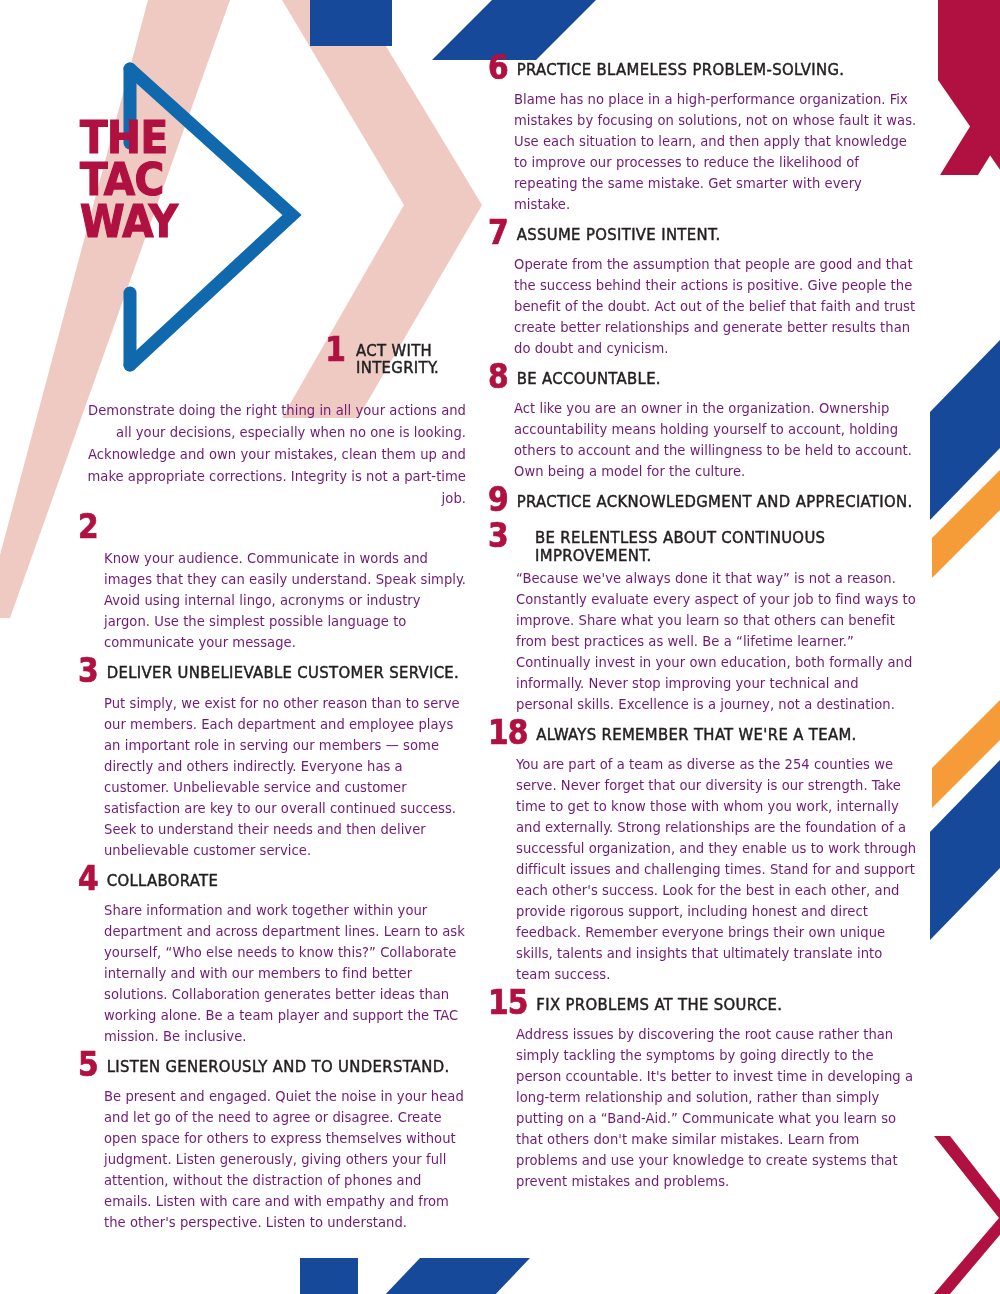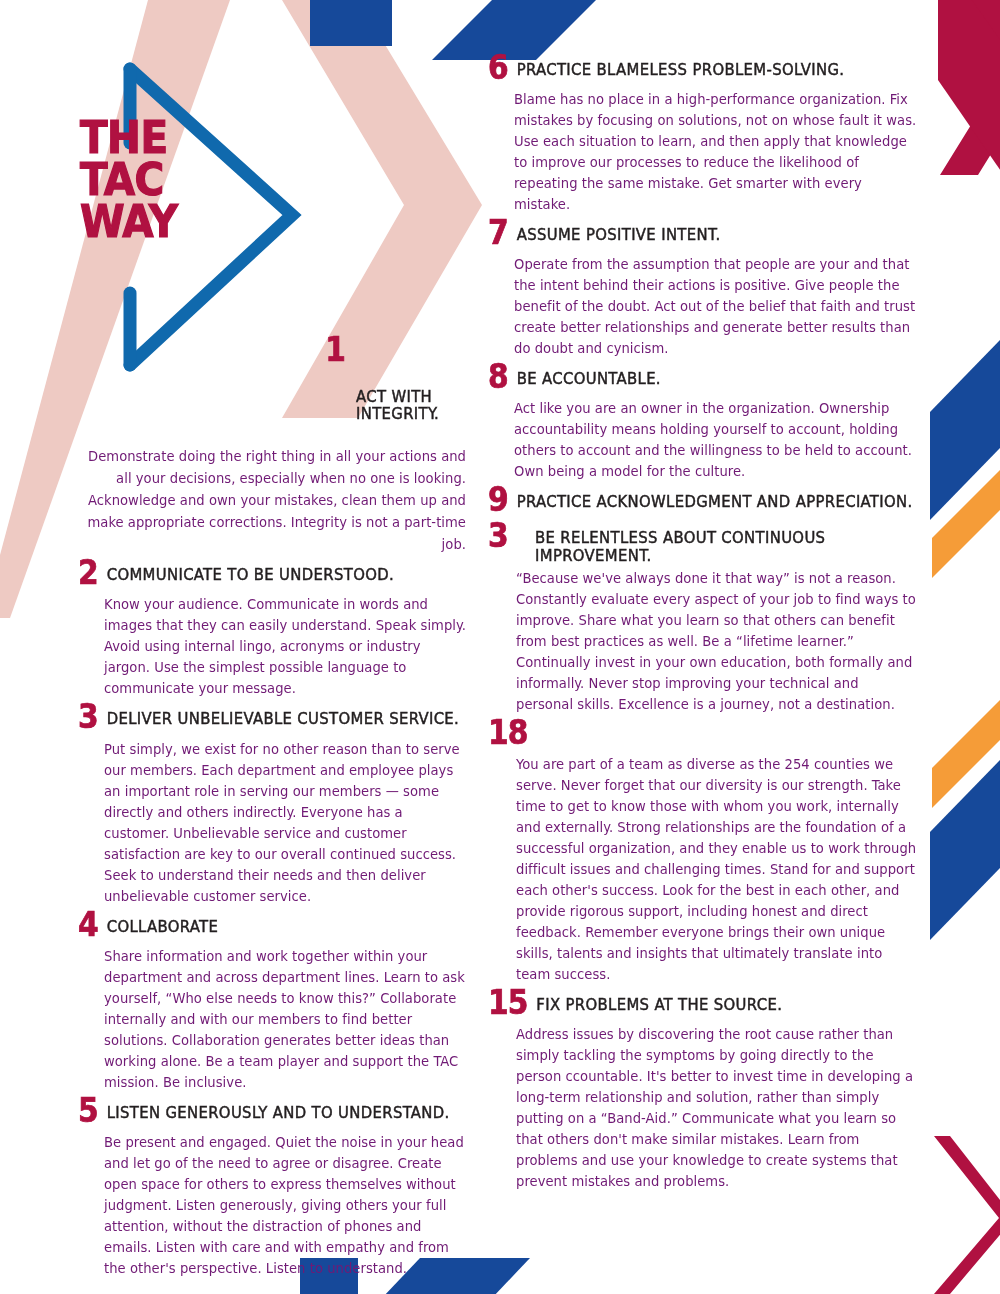--- a/index.html
+++ b/index.html
@@ -66,21 +66,21 @@
     font-size:14.6px;
     line-height:1.44;
     color:#701a75;
     margin:3px 0 0 26px;
     letter-spacing:0.05px;
   }
 
   
   .item-1{width:100%;}
   .item-1 .item-head{justify-content:flex-end;gap:11px;}
-  .item-1 .title{text-align:left;max-width:110px;padding-top:2px;margin-top:46px;}
+  .item-1 .title{text-align:left;max-width:110px;padding-top:2px;}
   .item-1 .body{text-align:right;margin:22px 0 0 0;line-height:1.5;}
 
   .tight .body{margin-left:28px;}
 </style>
 </head>
 <body>
 
 <svg class="deco" width="1000" height="1294" viewBox="0 0 1000 1294" xmlns="http://www.w3.org/2000/svg">
 
   <polygon points="148,0 230,0 10,618 0,618 0,555" fill="#eecac3"></polygon>
@@ -133,21 +133,20 @@
     <div class="item-head">
       <span class="num">1</span>
       <span class="title">ACT WITH INTEGRITY.</span>
     </div>
     <div class="body">Demonstrate doing the right thing in all your actions and all your decisions, especially when no one is looking. Acknowledge and own your mistakes, clean them up and make appropriate corrections. Integrity is not a part-time job.</div>
   </div>
 
   <div class="item">
     <div class="item-head">
       <span class="num">2</span>
-      <span class="title">COMMUNICATE TO BE UNDERSTOOD.</span>
     </div>
     <div class="body">Know your audience. Communicate in words and images that they can easily understand. Speak simply. Avoid using internal lingo, acronyms or industry jargon. Use the simplest possible language to communicate your message.</div>
   </div>
 
   <div class="item">
     <div class="item-head">
       <span class="num">3</span>
       <span class="title">DELIVER UNBELIEVABLE CUSTOMER SERVICE.</span>
     </div>
     <div class="body">Put simply, we exist for no other reason than to serve our members. Each department and employee plays an important role in serving our members — some directly and others indirectly. Everyone has a customer. Unbelievable service and customer satisfaction are key to our overall continued success. Seek to understand their needs and then deliver unbelievable customer service.</div>
@@ -179,21 +178,21 @@
       <span class="title">PRACTICE BLAMELESS PROBLEM-SOLVING.</span>
     </div>
     <div class="body">Blame has no place in a high-performance organization. Fix mistakes by focusing on solutions, not on whose fault it was. Use each situation to learn, and then apply that knowledge to improve our processes to reduce the likelihood of repeating the same mistake. Get smarter with every mistake.</div>
   </div>
 
   <div class="item">
     <div class="item-head">
       <span class="num">7</span>
       <span class="title">ASSUME POSITIVE INTENT.</span>
     </div>
-    <div class="body">Operate from the assumption that people are your and that the intent behind their actions is positive. Give people the benefit of the doubt. Act out of the belief that faith and trust create better relationships and generate better results than do doubt and cynicism.</div>
+    <div class="body">Operate from the assumption that people are good and that the success behind their actions is positive. Give people the benefit of the doubt. Act out of the belief that faith and trust create better relationships and generate better results than do doubt and cynicism.</div>
   </div>
 
   <div class="item">
     <div class="item-head">
       <span class="num">8</span>
       <span class="title">BE ACCOUNTABLE.</span>
     </div>
     <div class="body">Act like you are an owner in the organization. Ownership accountability means holding yourself to account, holding others to account and the willingness to be held to account. Own being a model for the culture.</div>
   </div>
 
@@ -208,20 +207,21 @@
     <div class="item-head">
       <span class="num wide">3</span>
       <span class="title">BE RELENTLESS ABOUT CONTINUOUS IMPROVEMENT.</span>
     </div>
     <div class="body">“Because we've always done it that way” is not a reason. Constantly evaluate every aspect of your job to find ways to improve. Share what you learn so that others can benefit from best practices as well. Be a “lifetime learner.” Continually invest in your own education, both formally and informally. Never stop improving your technical and personal skills. Excellence is a journey, not a destination.</div>
   </div>
 
   <div class="item tight">
     <div class="item-head">
       <span class="num wide">18</span>
+      <span class="title">ALWAYS REMEMBER THAT WE'RE A TEAM.</span>
     </div>
     <div class="body">You are part of a team as diverse as the 254 counties we serve. Never forget that our diversity is our strength. Take time to get to know those with whom you work, internally and externally. Strong relationships are the foundation of a successful organization, and they enable us to work through difficult issues and challenging times. Stand for and support each other's success. Look for the best in each other, and provide rigorous support, including honest and direct feedback. Remember everyone brings their own unique skills, talents and insights that ultimately translate into team success.</div>
   </div>
 
   <div class="item tight">
     <div class="item-head">
       <span class="num wide">15</span>
       <span class="title">FIX PROBLEMS AT THE SOURCE.</span>
     </div>
     <div class="body">Address issues by discovering the root cause rather than simply tackling the symptoms by going directly to the person ccountable. It's better to invest time in developing a long-term relationship and solution, rather than simply putting on a “Band-Aid.” Communicate what you learn so that others don't make similar mistakes. Learn from problems and use your knowledge to create systems that prevent mistakes and problems.</div>

